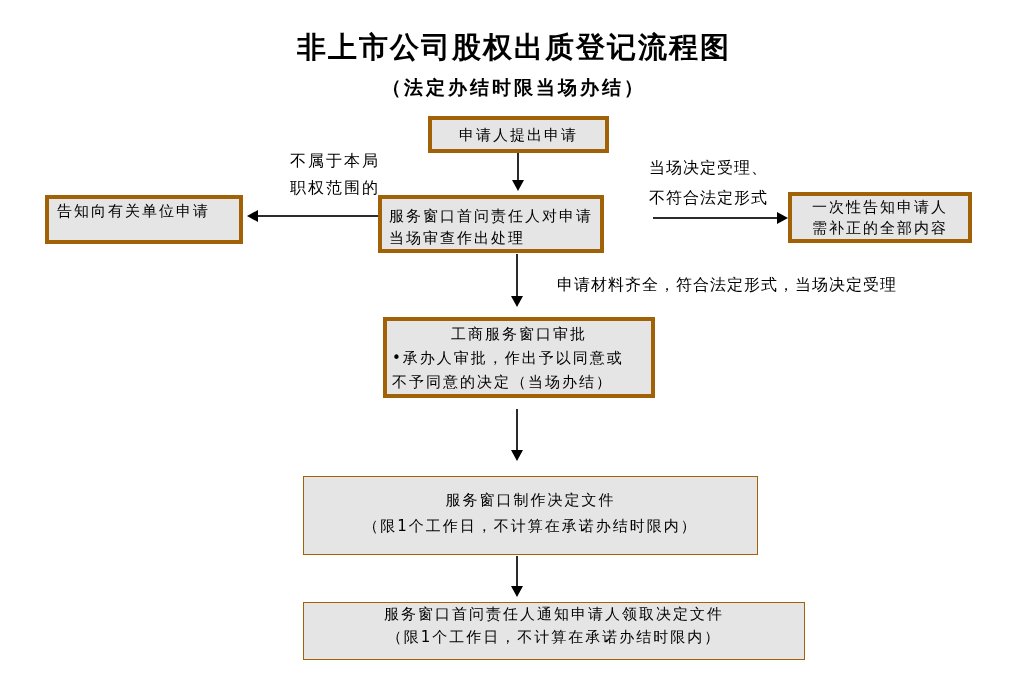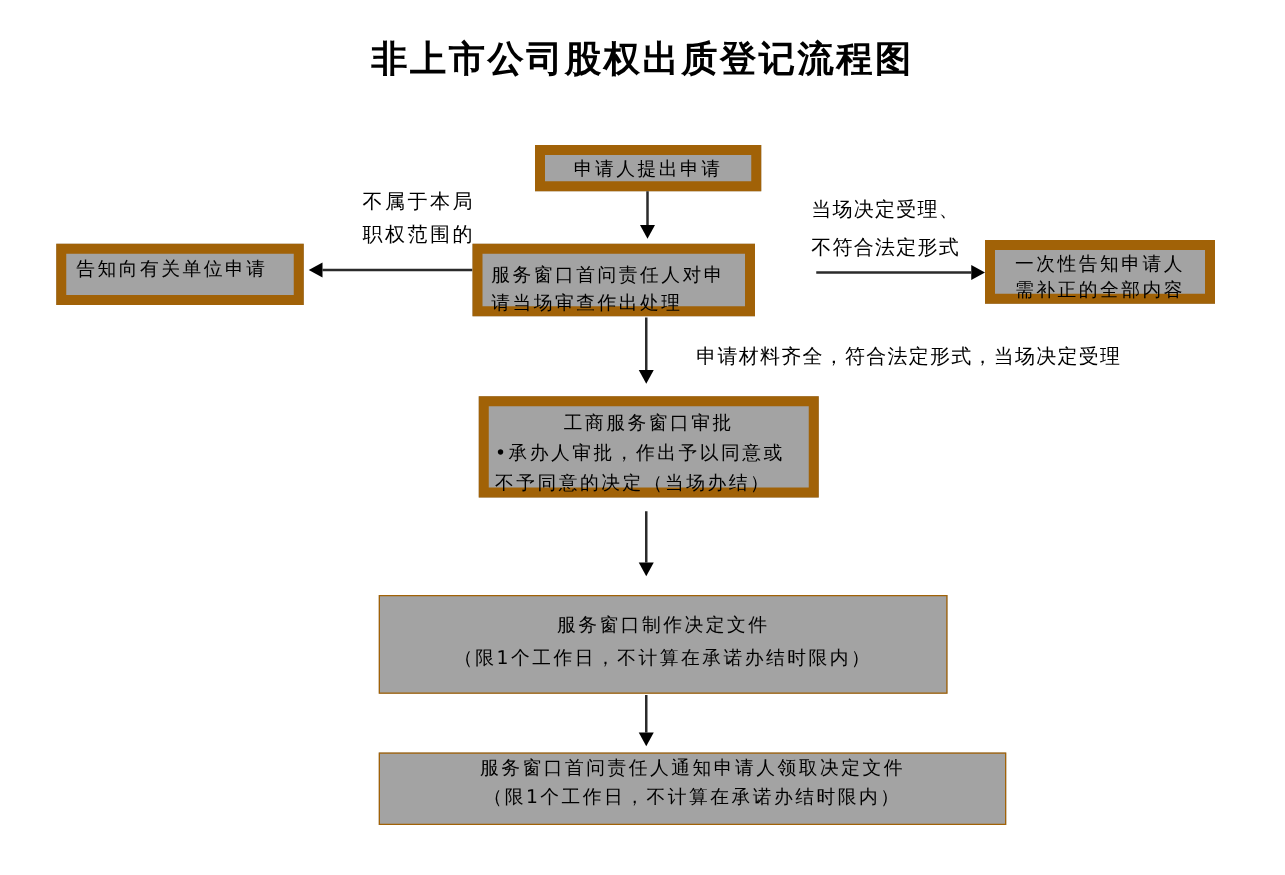--- a/index.html
+++ b/index.html
@@ -23,22 +23,22 @@
   .subtitle {
     position: absolute;
     top: 75px; left: 0; width: 100%;
     text-align: center;
     font-size: 19px;
     font-weight: bold;
     letter-spacing: 3px;
   }
   .box {
     position: absolute;
-    border: 8px solid #a16207;
-    background: #a3a3a3;
+    border: 4px solid #a16207;
+    background: #e5e5e5;
     box-sizing: border-box;
     font-size: 15px;
     letter-spacing: 2px;
     line-height: 22px;
   }
   #box-apply   { left: 428px; top: 116px; width: 181px; height: 37px;
                  display: flex; align-items: center; justify-content: center; }
   #box-review  { left: 378px; top: 195px; width: 226px; height: 58px;
                  padding: 6px 2px 0 7px; }
   #box-reject  { left: 45px;  top: 195px; width: 198px; height: 49px;
@@ -88,20 +88,21 @@
   #arrow-review-approval  { left: 516px; top: 254px; height: 42px; }
   #arrow-approval-document{ left: 516px; top: 409px; height: 41px; }
   #arrow-document-pickup  { left: 516px; top: 556px; height: 30px; }
 </style>
 </head>
 <body>
 
 <div class="canvas">
 
   <div class="title">非上市公司股权出质登记流程图</div>
+  <div class="subtitle">（法定办结时限当场办结）</div>
 
   <div class="box" id="box-apply">
     <span>申请人提出申请</span>
   </div>
 
   <div class="varrow" id="arrow-apply-review"></div>
 
   <div class="flabel" id="label-out-of-scope">
     <div>不属于本局</div>
     <div>职权范围的</div>

